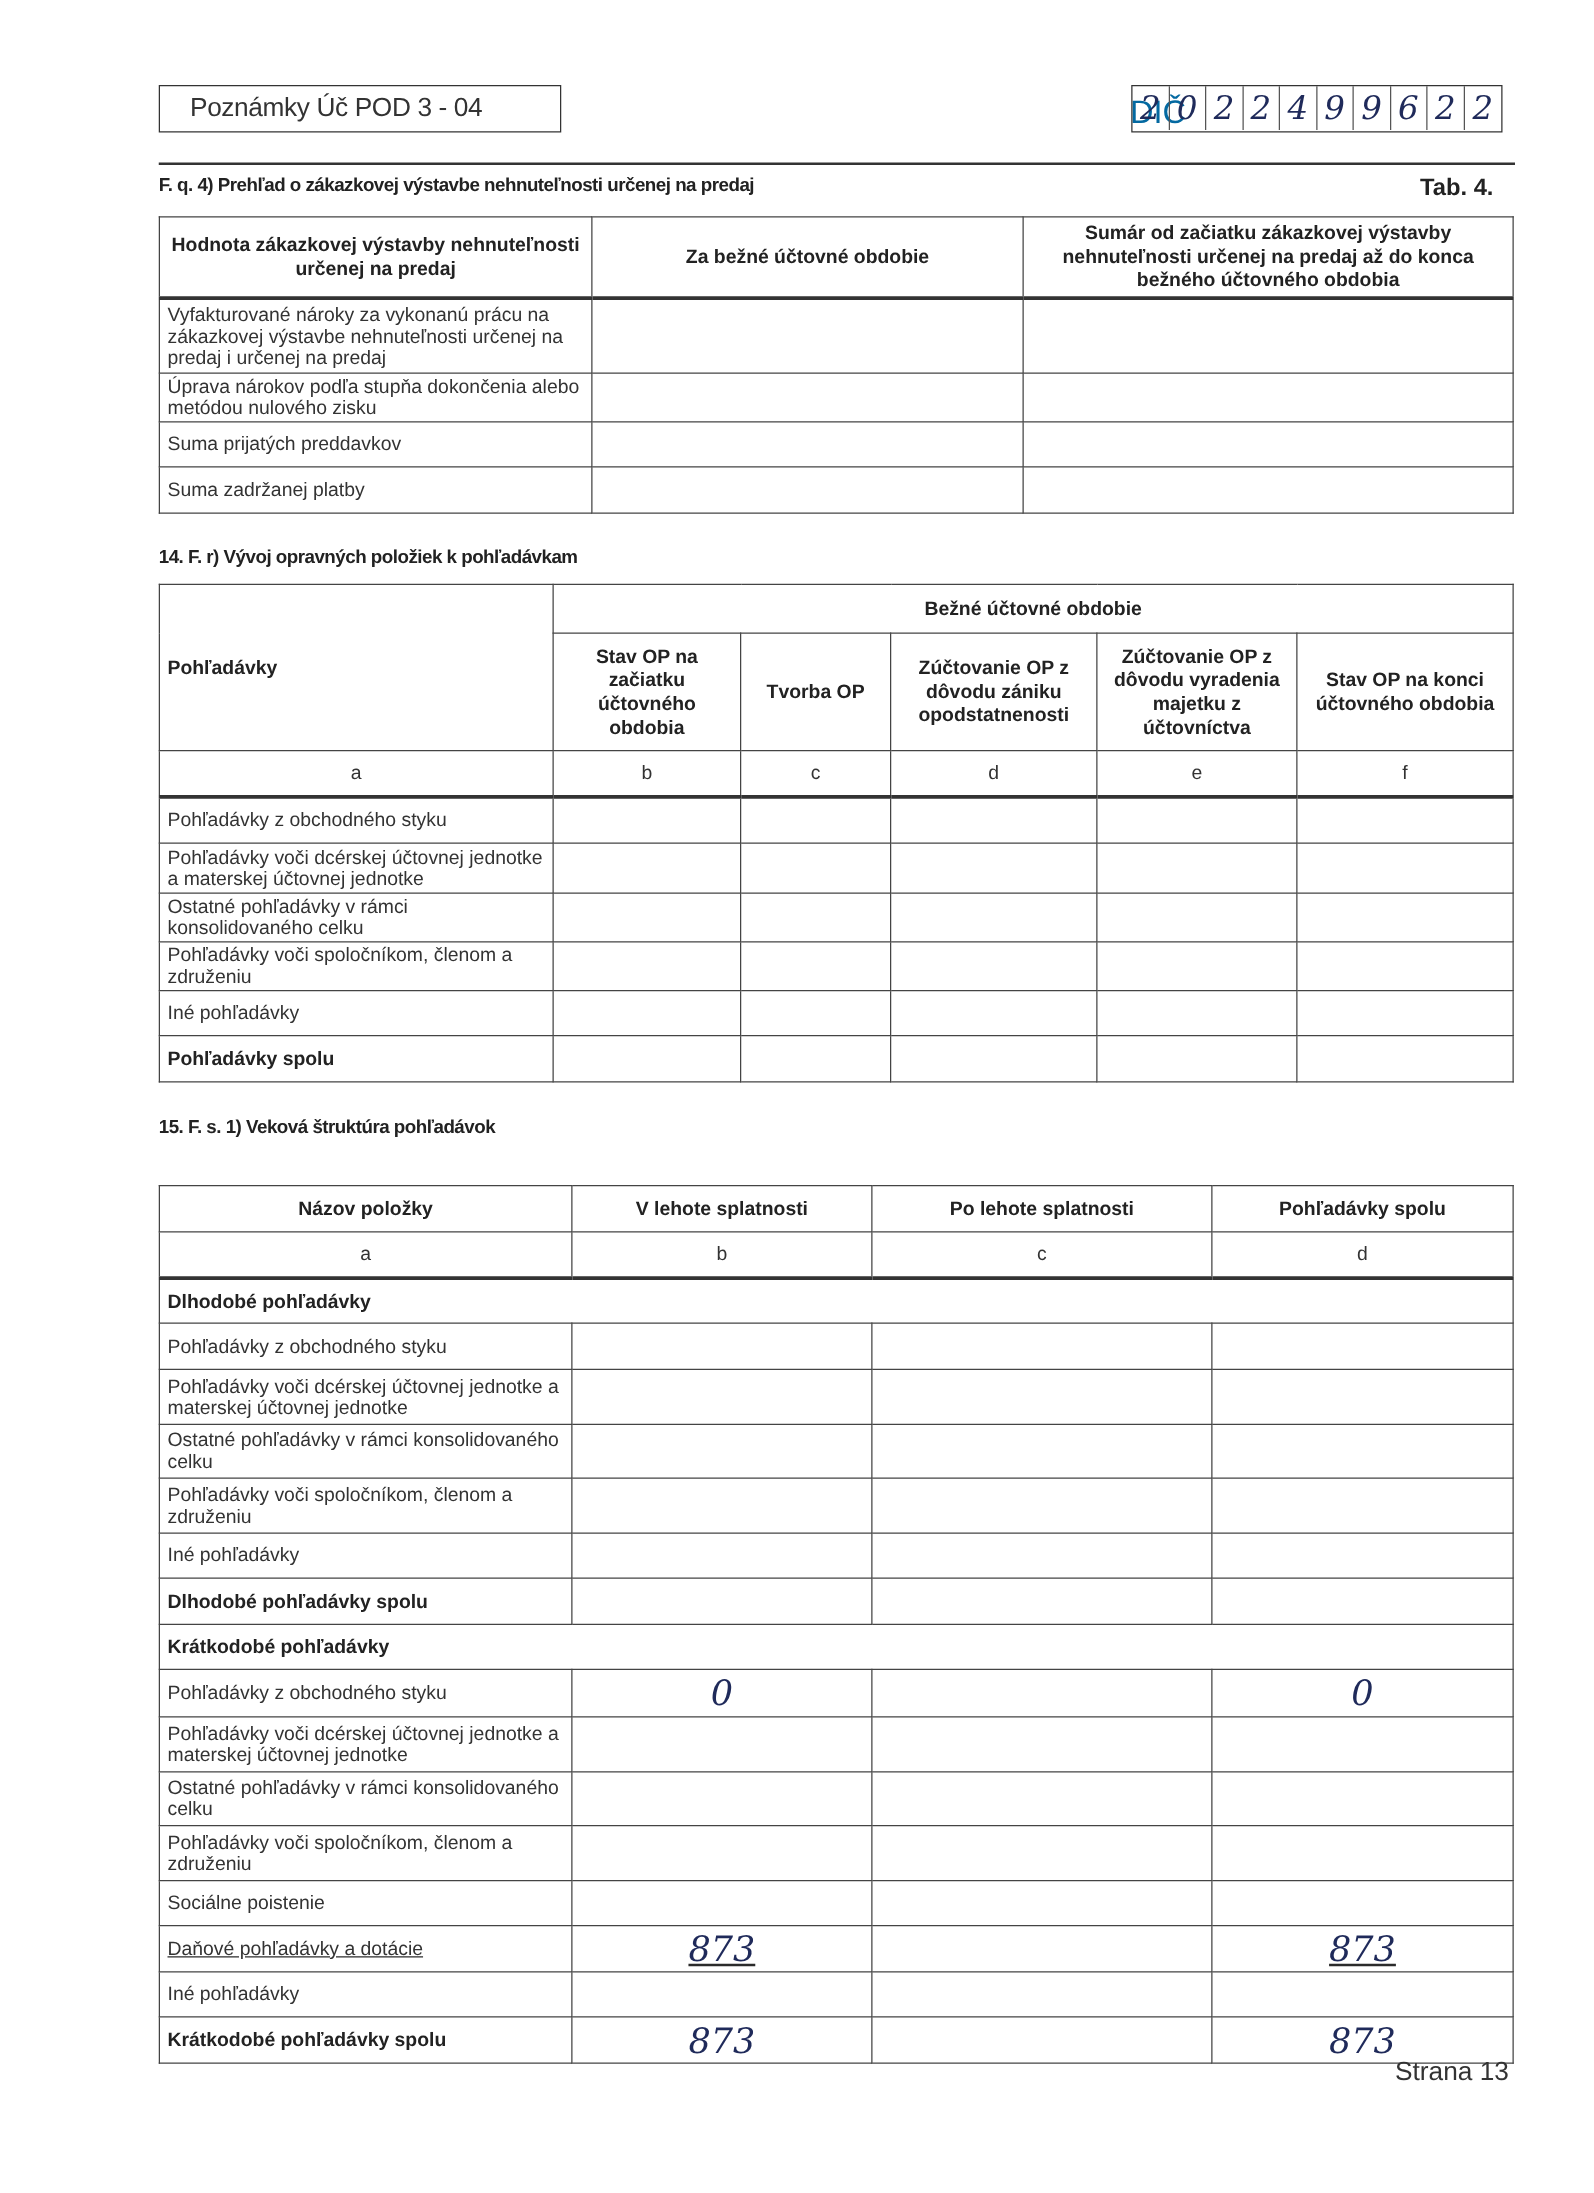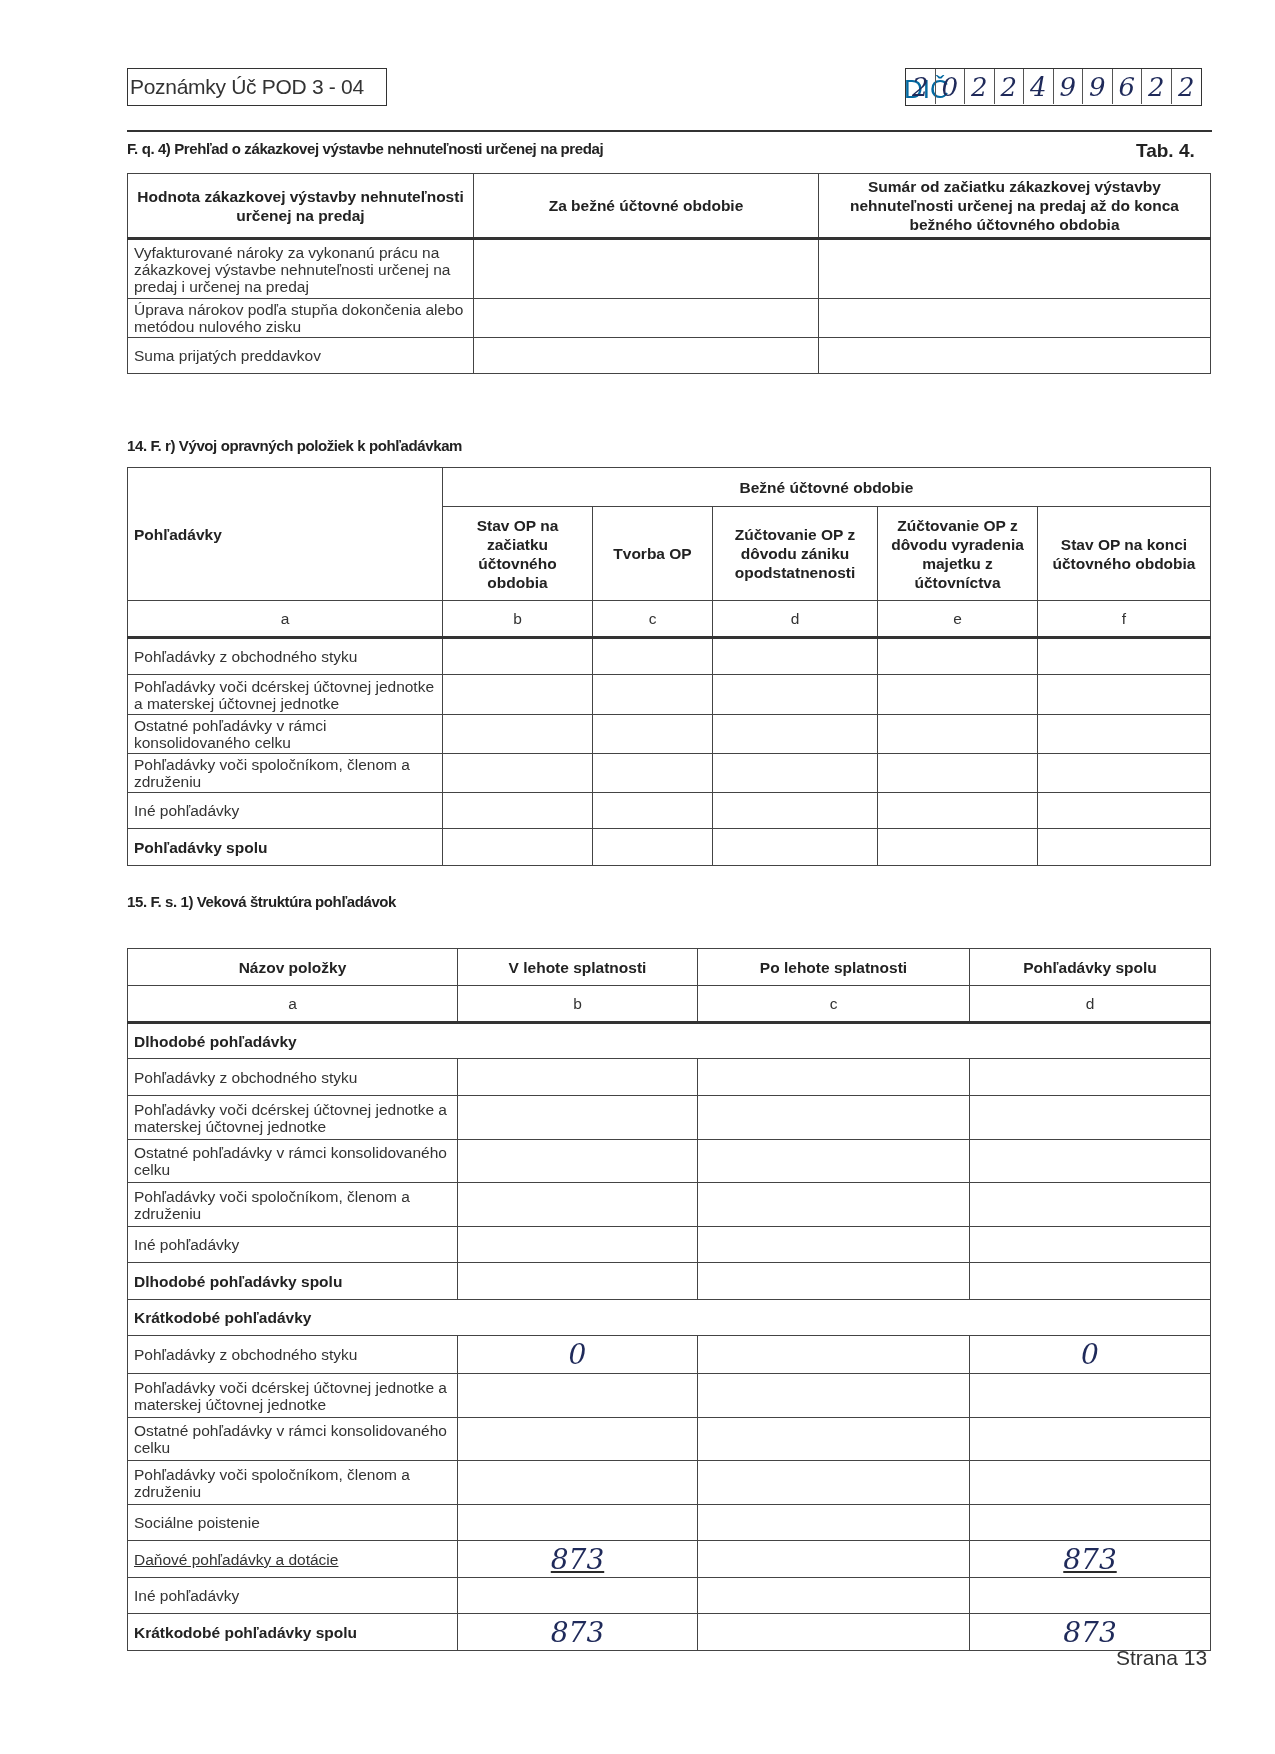--- a/index.html
+++ b/index.html
@@ -1,18 +1,18 @@
 <!DOCTYPE html>
 <html><head>
 <meta charset="utf-8">
 <style>
   html, body { margin: 0; padding: 0; background: #ffffff; }
   body { width: 1275px; height: 1754px; position: relative; font-family: "Liberation Sans", sans-serif; color: #2b2b2b; overflow: hidden; }
   .abs { position: absolute; }
-  .hdr-box { left: 127px; top: 68px; width: 260px; height: 38px; border: 1.5px solid #333; box-sizing: border-box; font-size: 21px; line-height: 36px; padding-left: 2px; color: #333; letter-spacing: -0.3px; }
+  .hdr-box { left: 127px; top: 68px; width: 322px; height: 38px; border: 1.5px solid #333; box-sizing: border-box; font-size: 21px; line-height: 36px; padding-left: 24px; color: #333; letter-spacing: -0.3px; }
   .dic-label { left: 904px; top: 74px; font-size: 26px; color: #0369a1; }
   .dic-boxes { left: 905px; top: 68px; height: 38px; display: flex; border: 1.5px solid #333; box-sizing: border-box; }
   .dic-box { width: 29.5px; height: 35px; border-right: 1px solid #555; box-sizing: border-box; font-family: "DejaVu Serif", serif; font-style: italic; font-size: 26px; text-align: center; line-height: 36px; color: #1f2a5a; }
   .dic-box:last-child { border-right: none; }
   .rule { left: 127px; top: 130px; width: 1085px; height: 2px; background: #333; }
   .sec-title { font-size: 15px; font-weight: bold; color: #222; letter-spacing: -0.4px; }
   .tab-label { font-size: 19px; font-weight: bold; color: #222; }
   table { border-collapse: collapse; position: absolute; table-layout: fixed; }
   td, th { border: 1px solid #444; padding: 0 6px; box-sizing: border-box; font-size: 15.5px; color: #333; font-weight: normal; vertical-align: middle; }
   th { font-weight: bold; text-align: center; font-size: 15.5px; color: #222; line-height: 19px; }
@@ -65,20 +65,25 @@
   <tr style="height:39px;">
     <td class="lbl">Úprava nárokov podľa stupňa dokončenia alebo metódou nulového zisku</td>
     <td class="hand"></td>
     <td class="hand"></td>
   </tr>
   <tr style="height:36px;margin-left:46px;">
     <td class="lbl">Suma prijatých preddavkov</td>
     <td class="hand"></td>
     <td class="hand"></td>
   </tr>
+  <tr style="height:37px;">
+    <td class="lbl">Suma zadržanej platby</td>
+    <td class="hand"></td>
+    <td class="hand"></td>
+  </tr>
 </tbody>
   </table>
 
 <div class="abs sec-title" style="left:127px; top:437px;">14. F. r) Vývoj opravných položiek k pohľadávkam</div>
 
 <table style="left:127px; top:467px; width:1083px;">
   <colgroup>
     <col style="width:315px">
       <col style="width:150px">
       <col style="width:120px">

